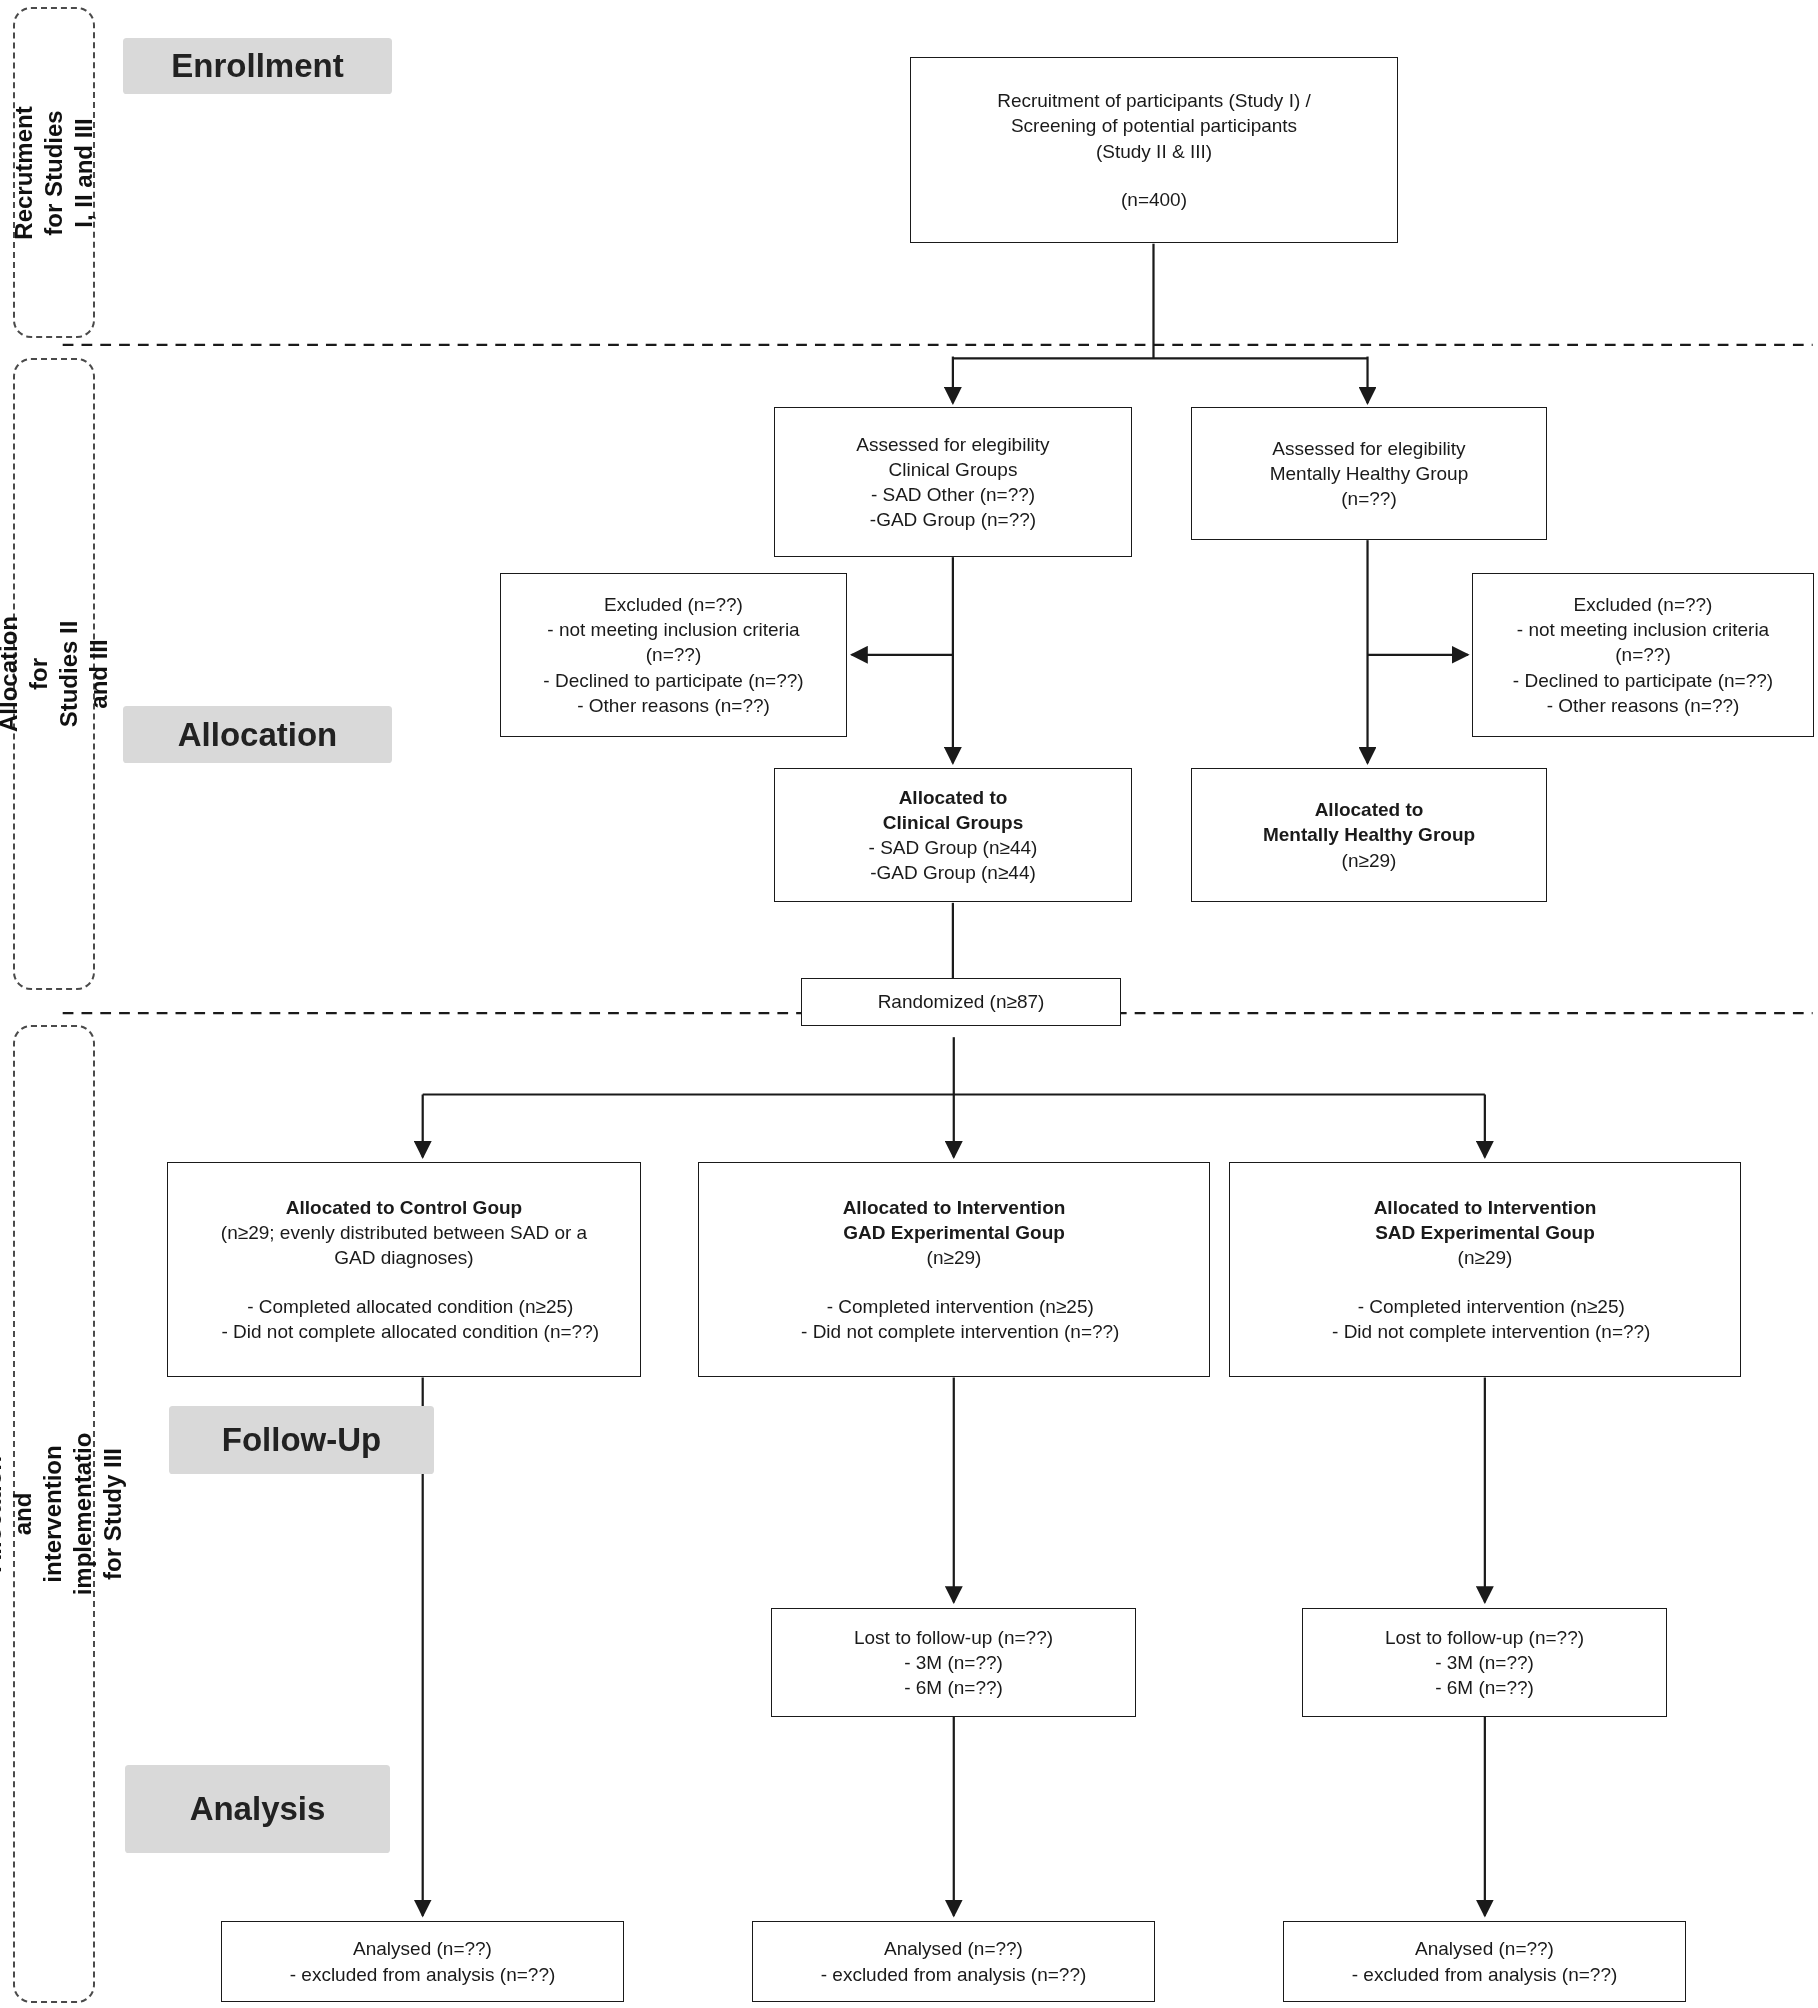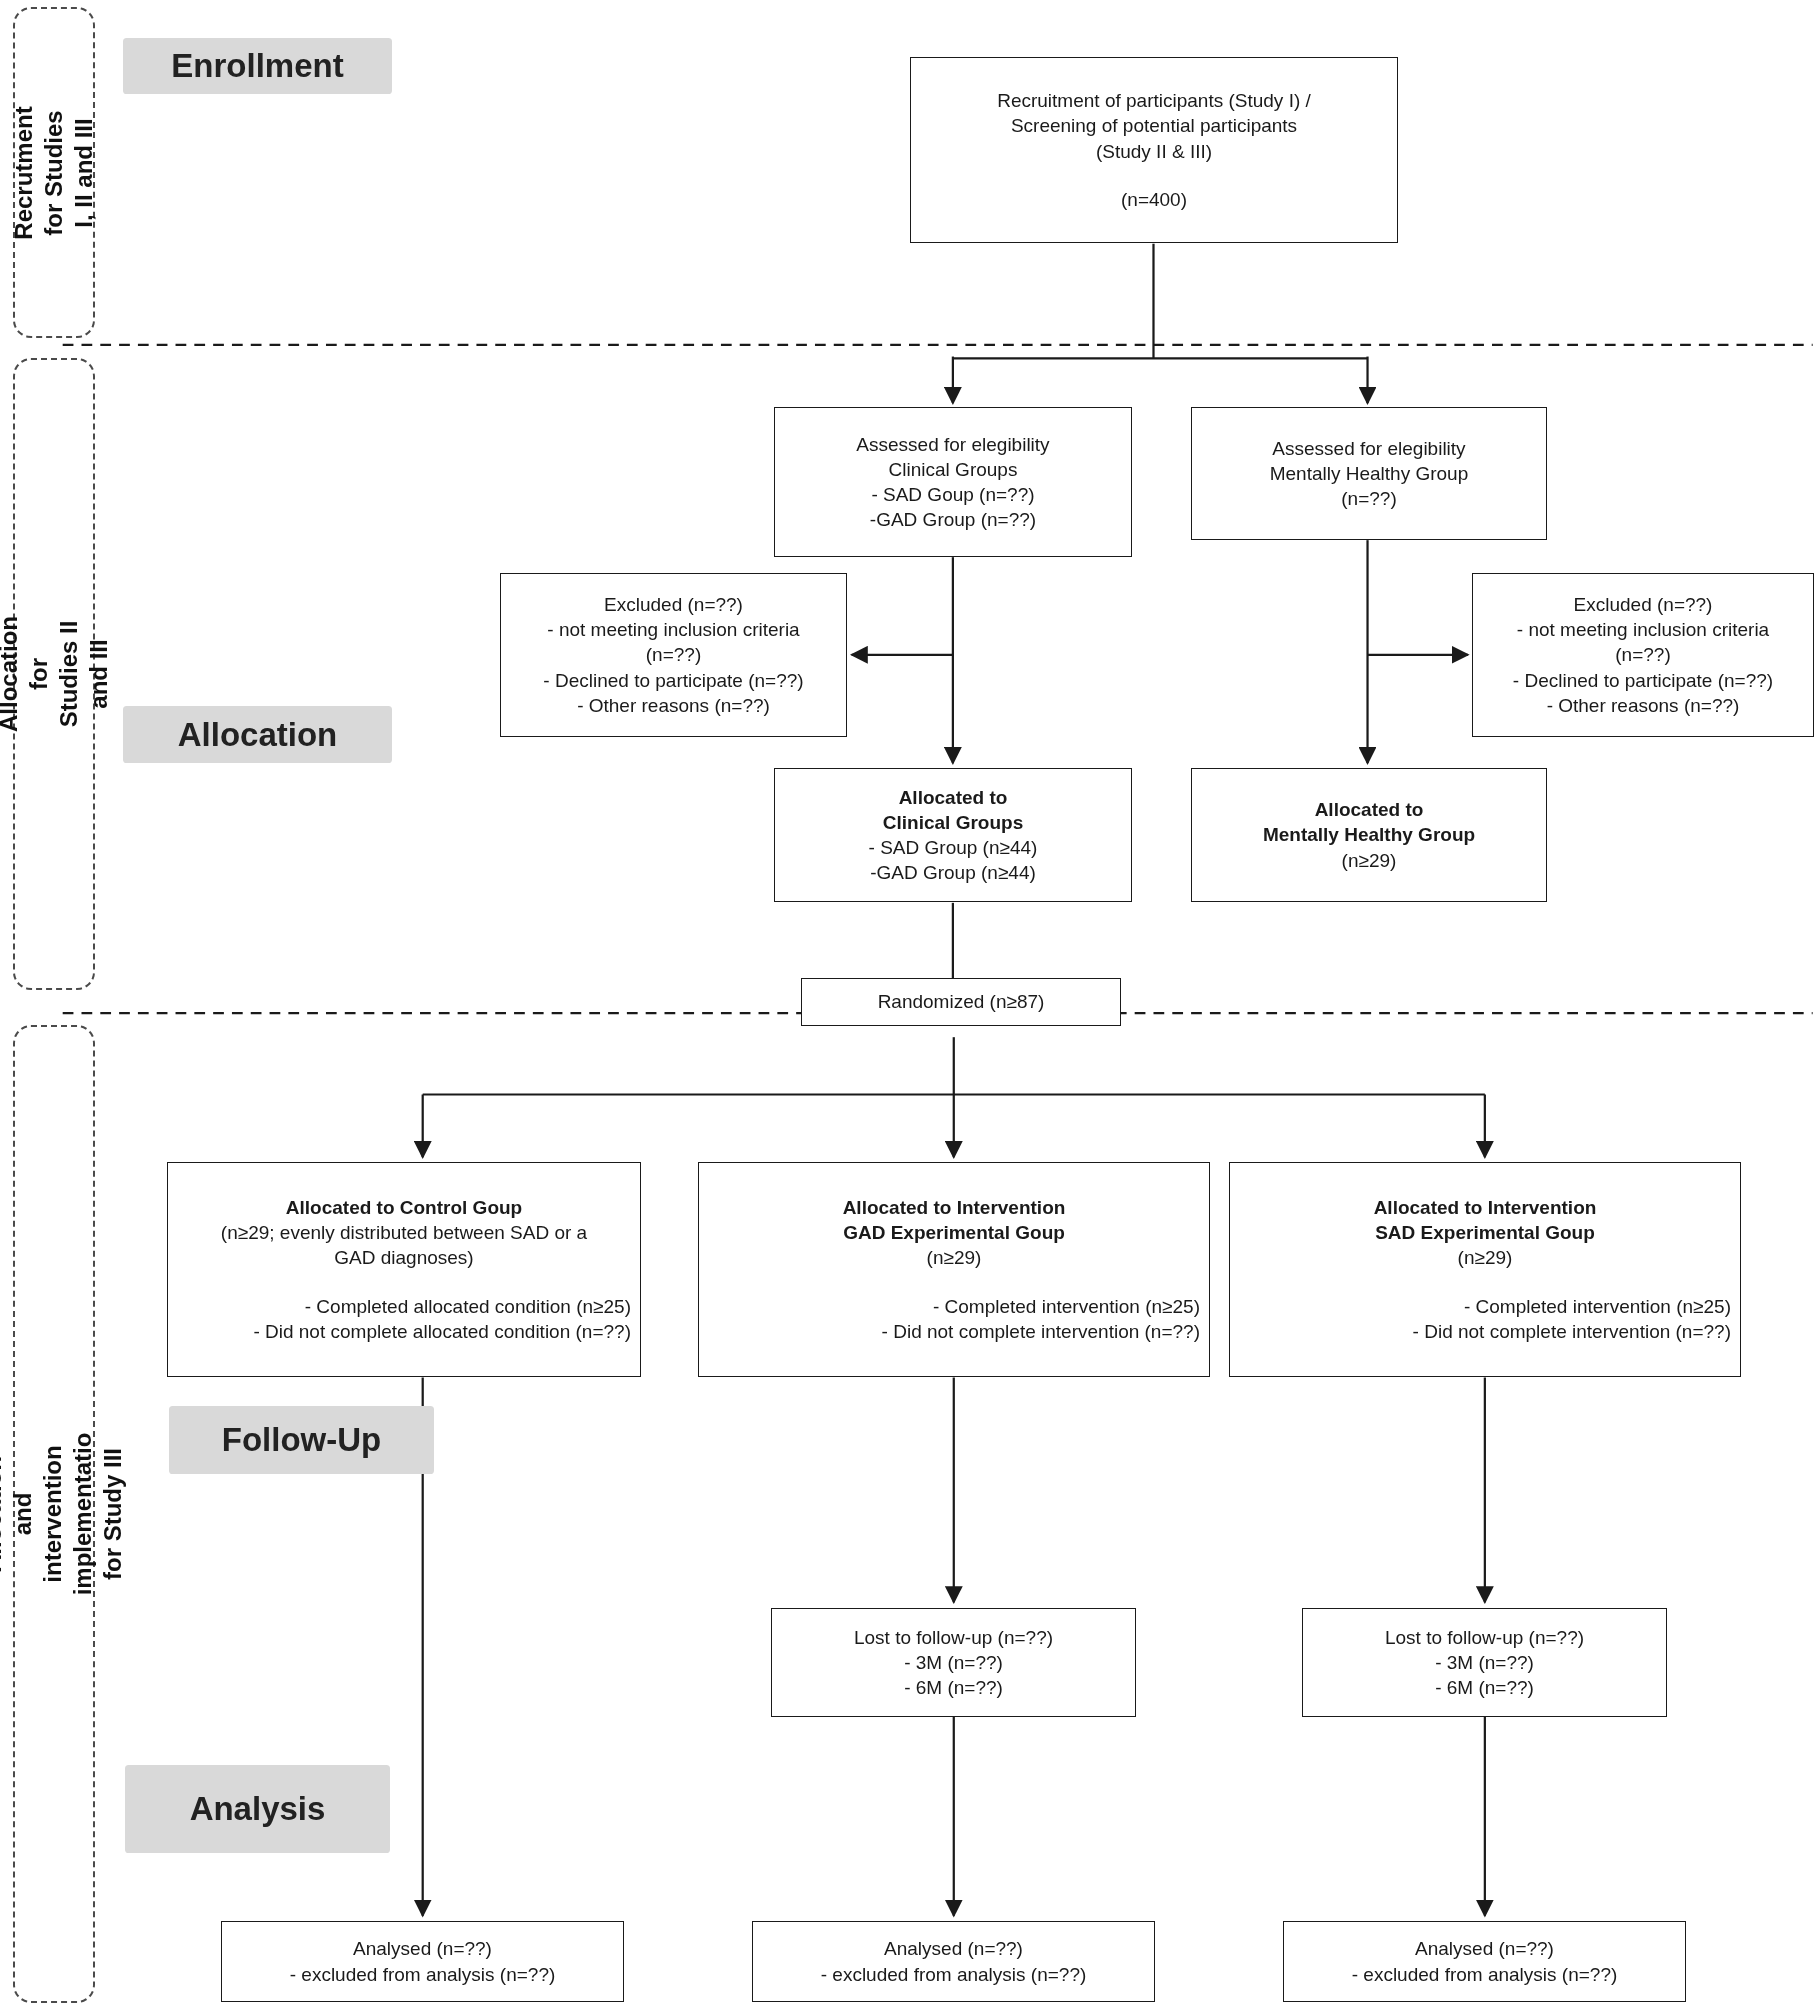--- a/index.html
+++ b/index.html
@@ -28,21 +28,21 @@
     align-items: center;
     text-align: center;
     font-size: 19px;
     line-height: 1.32;
     padding: 7.2px 9px;
   }
   .box .b { font-weight: bold; }
   .box .gap-top { margin-top: 23px; }
   .box .bullets {
     align-self: stretch;
-    text-align: right;
+    text-align: center;
     padding-left: 12.5px;
     white-space: nowrap;
   }
   .phase {
     position: absolute;
     box-sizing: border-box;
     background: #d9d9d9;
     border-radius: 3.6px;
     display: flex;
     align-items: center;
@@ -140,21 +140,21 @@
   <div class="box" style="left:910px; top:57px; width:488px; height:186px;">
     <div>Recruitment of participants (Study I) /</div>
     <div>Screening of potential participants</div>
     <div>(Study II &amp; III)</div>
     <div class="gap-top">(n=400)</div>
   </div>
 
   <div class="box" style="left:774px; top:407px; width:358px; height:150px;">
     <div>Assessed for elegibility</div>
     <div>Clinical Groups</div>
-    <div>- SAD Goup (n=??)</div>
+    <div>- SAD Other (n=??)</div>
     <div>-GAD Group (n=??)</div>
   </div>
 
   <div class="box" style="left:1191px; top:407px; width:356px; height:133px;">
     <div>Assessed for elegibility</div>
     <div>Mentally Healthy Group</div>
     <div>(n=??)</div>
   </div>
 
   <div class="box" style="left:500px; top:573px; width:347px; height:164px;">

